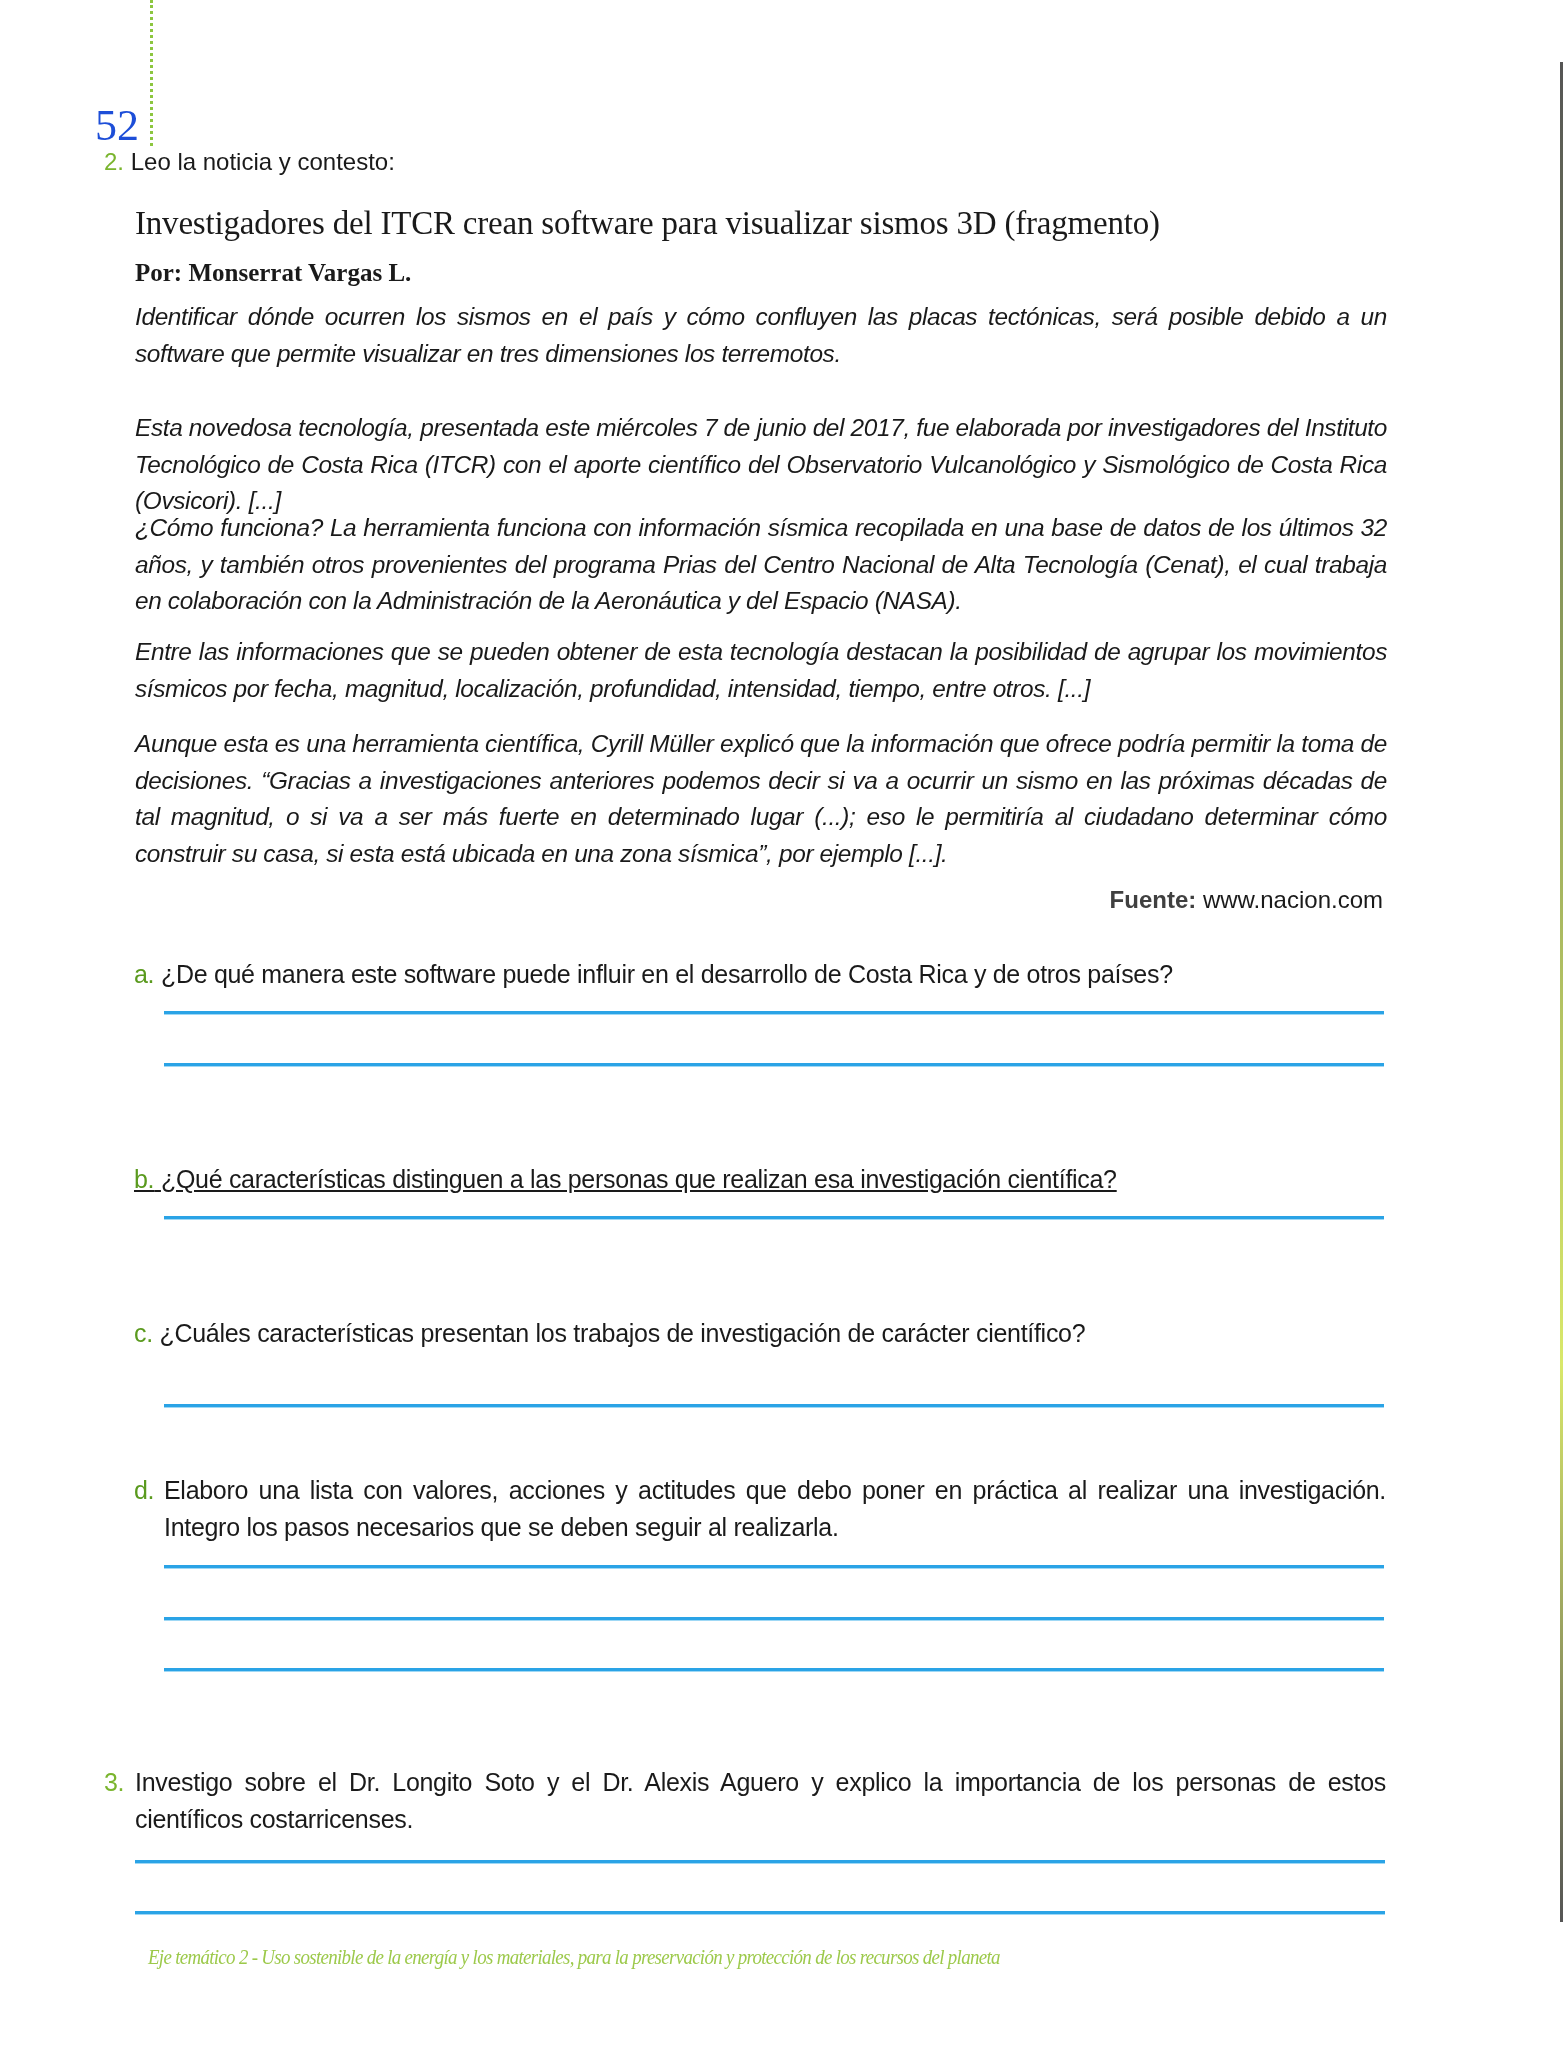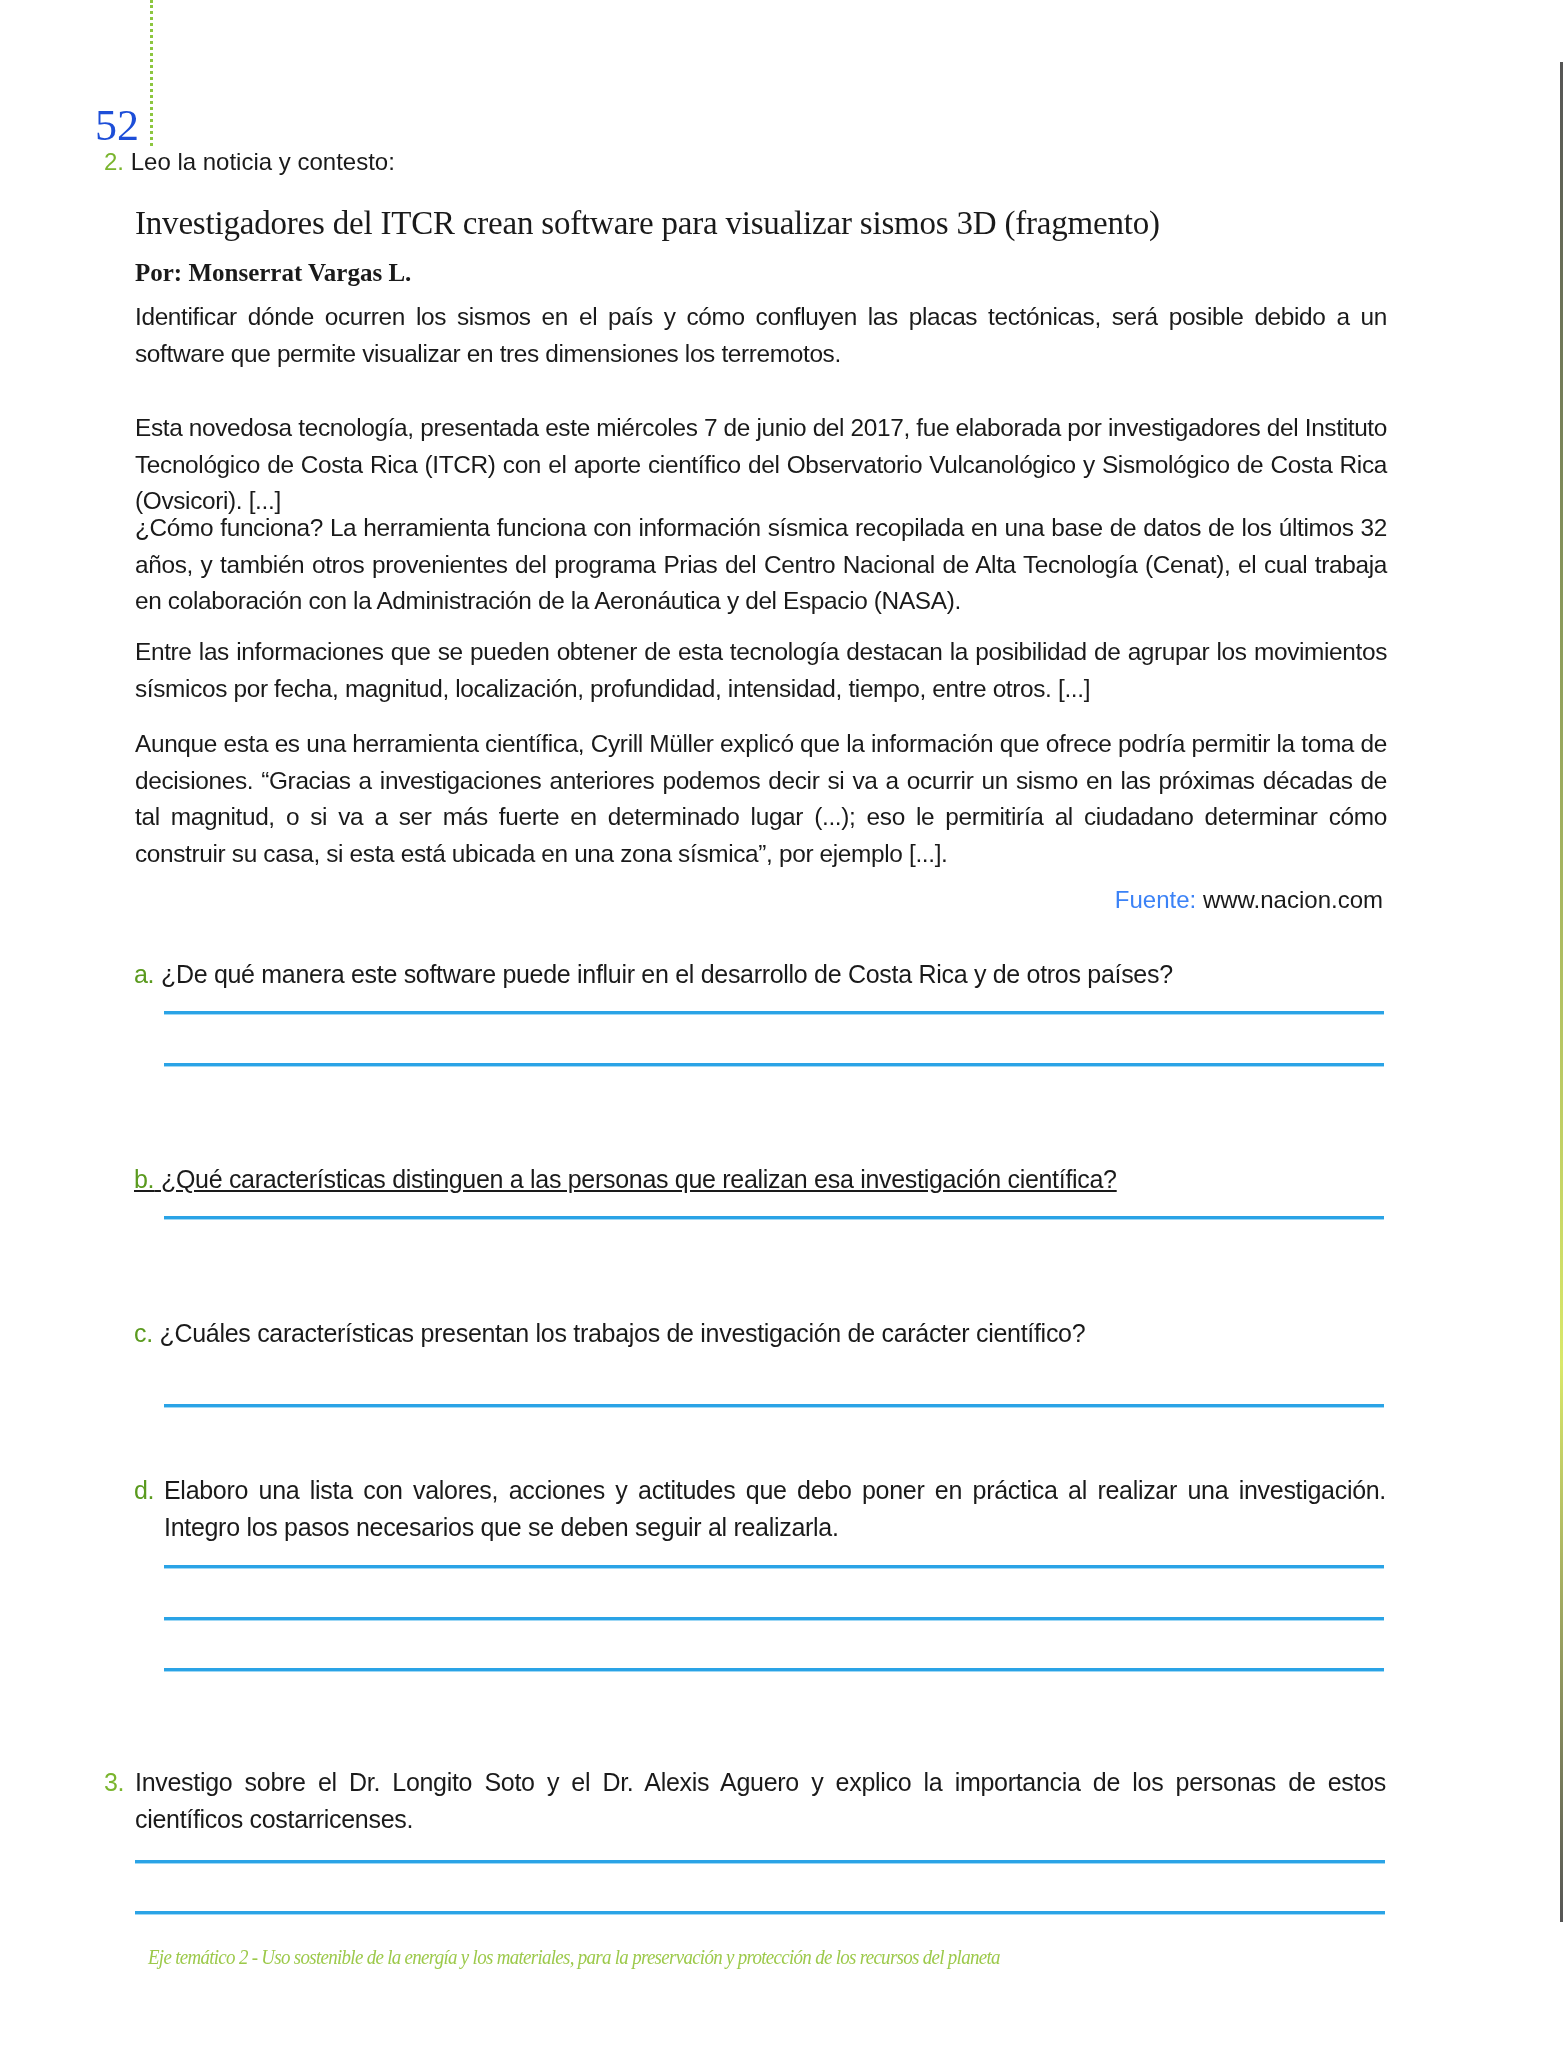--- a/index.html
+++ b/index.html
@@ -5,24 +5,24 @@
   html, body { margin:0; padding:0; background:#ffffff; }
   body { width:1564px; height:2048px; position:relative; overflow:hidden; font-family:"Liberation Sans", sans-serif; color:#1a1a1a; }
   .abs { position:absolute; }
   .dotted { left:150px; top:0; width:0; height:146px; border-left:3px dotted #8cc63f; }
   .pagenum { left:95px; top:104px; font-family:"Liberation Serif", serif; font-size:44px; color:#1d4ed8; line-height:1; }
   .rightbar { left:1560px; top:62px; width:3px; height:1860px; background:linear-gradient(#555 0%, #8a9a5a 30%, #d9e86a 70%, #555 100%); }
   .num { color:#7ab52e; }
   .q2 { left:104px; top:148px; font-size:24px; font-weight:500; }
   .title { left:135px; top:205px; font-family:"Liberation Serif", serif; font-weight:normal; font-size:33px; letter-spacing:-0.2px; }
   .byline { left:135px; top:259px; font-family:"Liberation Serif", serif; font-weight:bold; font-size:25px; }
-  .para { left:135px; width:1252px; font-size:24.4px; line-height:36.5px; text-align:justify; letter-spacing:-0.35px; }
+  .para { left:135px; width:1252px; font-size:24.4px; line-height:36.5px; text-align:justify; letter-spacing:-0.35px;font-style:italic; }
   .para.last { text-align-last:left; }
   .source { right:181px; top:886px; font-size:24px; }
-  .source .lbl { color:#3b82f6; font-weight:normal;text-align:center; }
+  .source .lbl { color:#404040; font-weight:bold;text-align:center; }
   .q { font-size:25px; letter-spacing:-0.3px;margin-top:20px; }
   .q .letter { color:#5a9a1e; }
   .line { height:3px; background:#2aa3e6; border-bottom:1px solid #9fd8f5; }
   .footer { left:148px; top:1944px; font-family:"Liberation Serif", serif; font-style:italic; font-size:22px; color:#9cc94a; letter-spacing:-0.8px; transform:scaleX(0.86); transform-origin:left top; white-space:nowrap; }
 </style>
 </head>
 <body>
 
 <div class="abs dotted"></div>
 <div class="abs pagenum">52</div>

